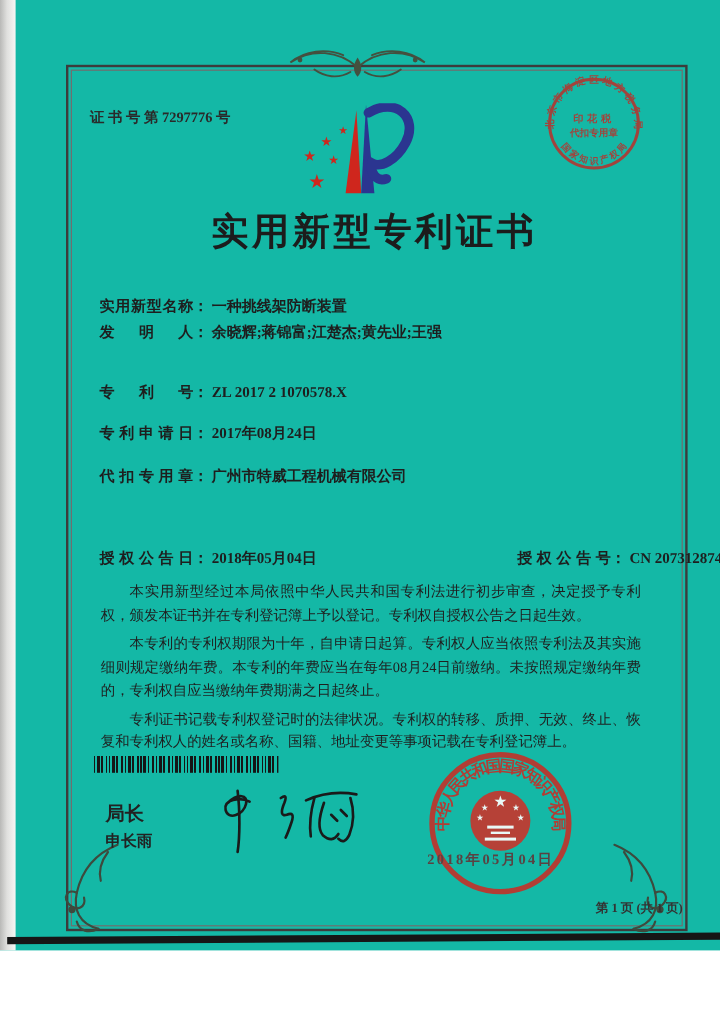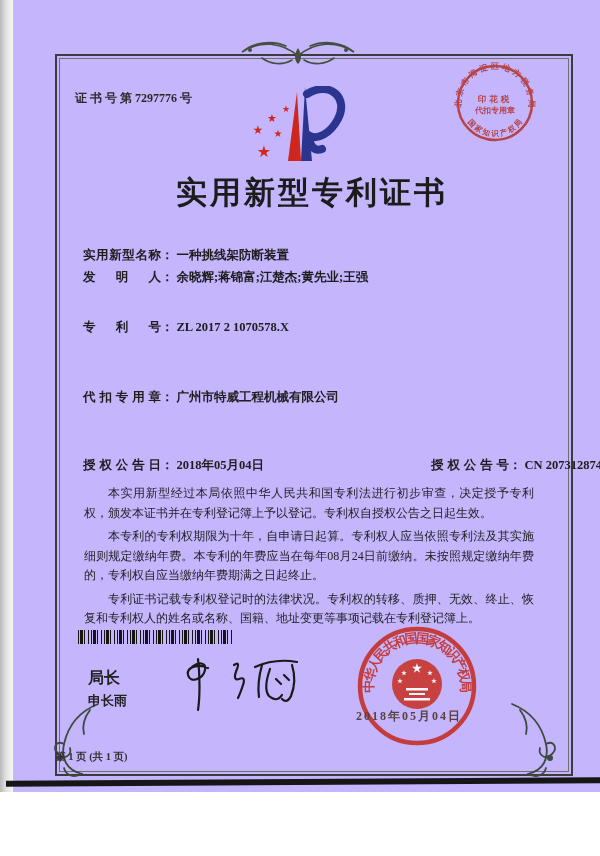--- a/index.html
+++ b/index.html
@@ -1,16 +1,16 @@
 <!DOCTYPE html>
 <html><head>
 <meta charset="utf-8">
 <style>
   html,body{margin:0;padding:0;background:#ffffff;}
-  .screen{position:relative;width:600px;height:856px;overflow:hidden;background:#c4b5fd;
+  .screen{position:relative;width:600px;height:856px;overflow:hidden;background:#14b8a6;
           font-family:"Liberation Serif","DejaVu Serif",serif;color:#222;}
   
   .edge-left{position:absolute;left:0;top:0;width:13px;height:792px;
              background:linear-gradient(90deg,#b9b9b7,#e0e0de 45%,#f6f6f4);}
   .edge-bottom{position:absolute;left:6px;top:779px;width:594px;height:6px;background:#161616;
                transform:rotate(-0.35deg);}
   
   .frame{position:absolute;left:55px;top:54px;width:514px;height:718px;border:2px solid #3c3c3c;}
   .frame::after{content:'';position:absolute;inset:2px;border:1px solid #6f6f6f;}
   .ornament{position:absolute;}
@@ -43,21 +43,21 @@
              font-family:"Liberation Sans","DejaVu Sans",sans-serif;}
   .sig-name{position:absolute;left:88px;top:692px;font-size:13px;font-weight:700;
             font-family:"Liberation Sans","DejaVu Sans",sans-serif;}
   .autograph{position:absolute;left:180px;top:652px;}
   
   .seal{position:absolute;left:352px;top:621px;}
   .seal-date{position:absolute;left:356px;top:708px;width:124px;font-size:12px;font-weight:700;
              letter-spacing:2px;color:#5a4242;z-index:3;white-space:nowrap;}
   .tax-stamp{position:absolute;left:454px;top:62px;}
   
-  .page-info{position:absolute;left:55px;top:750px;width:514px;text-align:left;
+  .page-info{position:absolute;left:55px;top:750px;width:514px;text-align:right;
              font-size:10.5px;font-weight:700;color:#333;}
   
   .scan-footer{position:absolute;left:0;top:792px;width:600px;height:64px;background:#fff;}
   
   .seal svg text,.tax-stamp svg text{font-family:"Liberation Serif","DejaVu Serif",serif;font-weight:700;}
 </style>
 </head>
 <body>
 
 <div class="screen">
@@ -139,20 +139,23 @@
   <div class="title">实用新型专利证书</div>
 
   <div class="row" style="top:246px;">
     <span class="lbl">实用新型名称</span><span>：</span><span class="val">一种挑线架防断装置</span>
   </div>
   <div class="row" style="top:268px;">
     <span class="lbl">发明人</span><span>：</span><span class="val">余晓辉;蒋锦富;江楚杰;黄先业;王强</span>
   </div>
   <div class="row" style="top:318px;">
     <span class="lbl">专利号</span><span>：</span><span class="val">ZL 2017 2 1070578.X</span>
+  </div>
+  <div class="row" style="top:352px;">
+    <span class="lbl">专利申请日</span><span>：</span><span class="val">2017年08月24日</span>
   </div>
   <div class="row" style="top:388px;">
     <span class="lbl">代扣专用章</span><span>：</span><span class="val">广州市特威工程机械有限公司</span>
   </div>
   <div class="row" style="top:456px;width:470px;">
     <span class="lbl">授权公告日</span><span>：</span><span class="val">2018年05月04日</span>
     <span class="grant-right">
       <span class="lbl">授权公告号</span><span>：</span><span class="val">CN 207312874 U</span>
     </span>
   </div>

